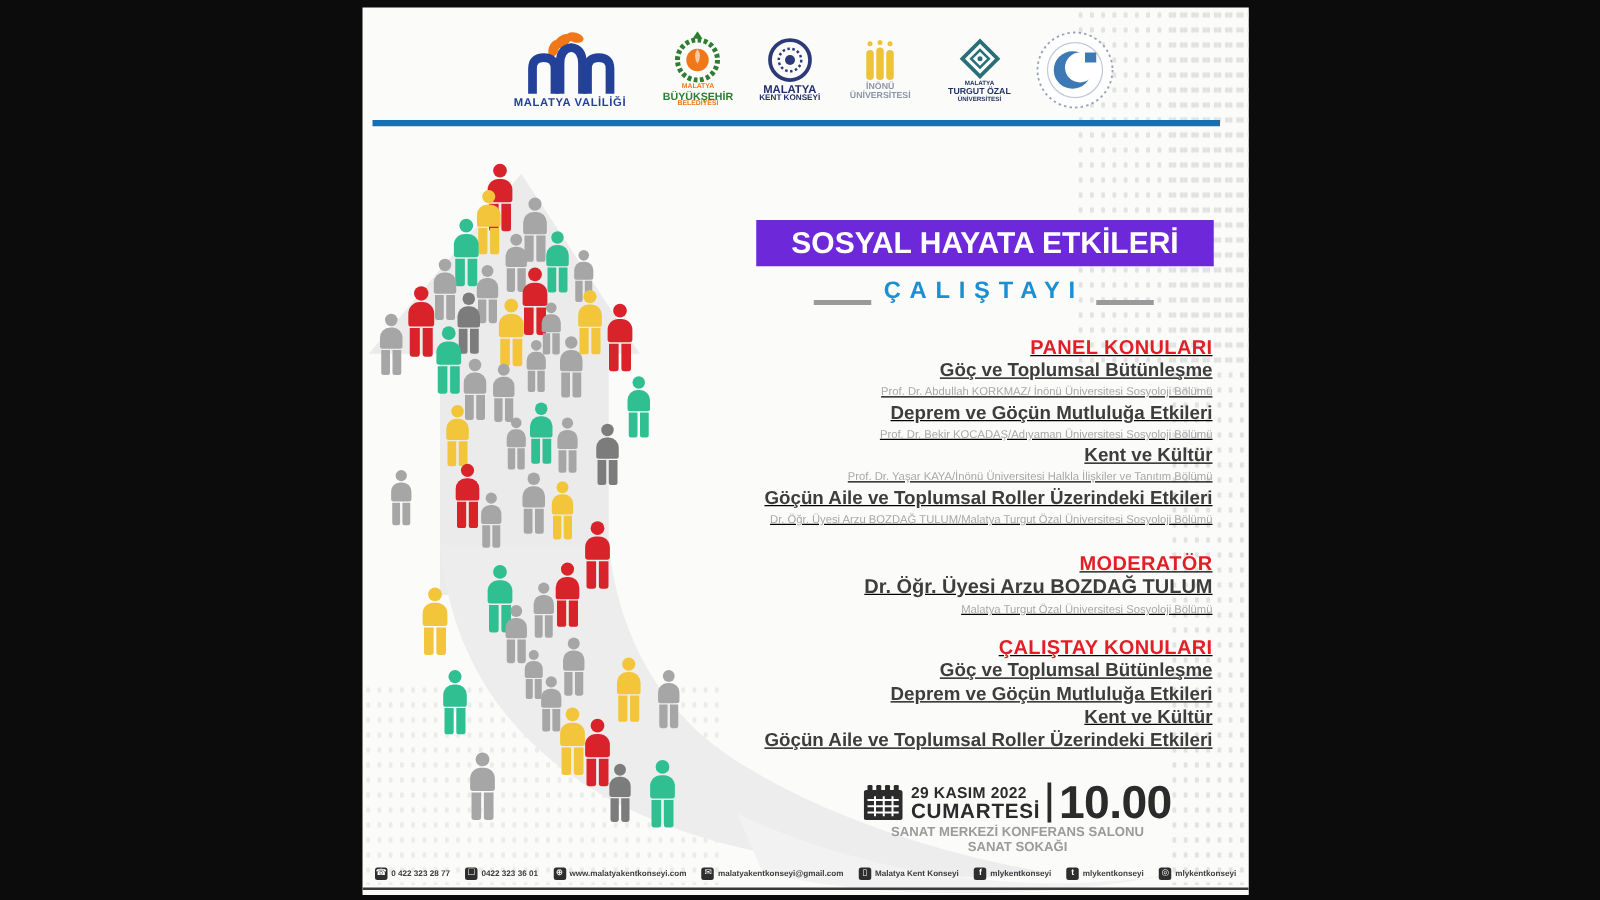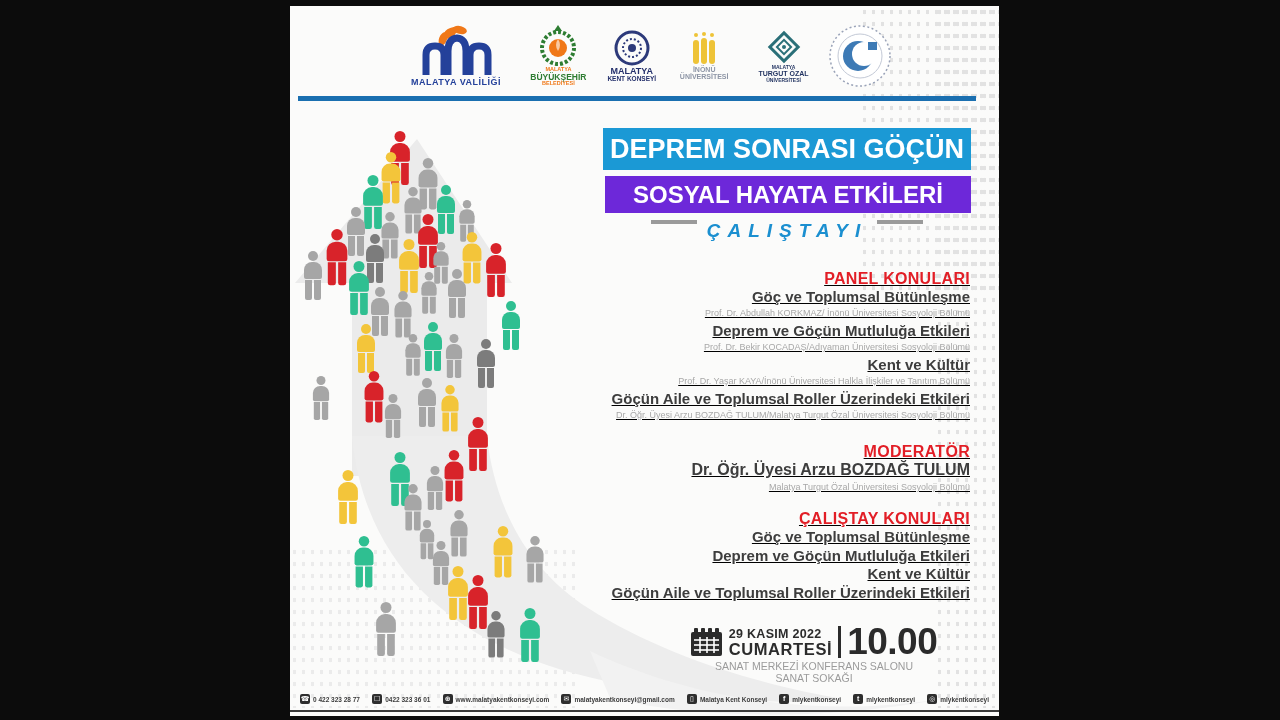--- a/index.html
+++ b/index.html
@@ -25,42 +25,42 @@
   .cap-toz-s{font-size:5px;color:#1d2f5e;font-weight:bold;}
   .cap-toz-m{font-size:7px;color:#1d2f5e;font-weight:bold;}
   #blue-rule{position:absolute;left:8px;top:90px;width:678px;height:5px;background:#1a6fb0;z-index:3;}
 
   
   .banner{position:absolute;display:flex;align-items:center;justify-content:center;color:#fff;
           font-weight:bold;z-index:3;}
   #banner-blue{left:313px;top:122px;width:368px;height:42px;background:#1b99d5;font-size:27px;}
   #banner-red{left:315px;top:170px;width:366px;height:37px;background:#6d28d9;font-size:24px;}
   #calistayi{position:absolute;left:313px;top:214px;width:368px;height:24px;display:flex;
-             align-items:flex-start;justify-content:center;gap:10px;z-index:3;font-style:italic;}
+             align-items:flex-end;justify-content:center;gap:10px;z-index:3;}
   #calistayi .word{color:#1b8fd0;font-weight:bold;font-size:19px;letter-spacing:7px;}
   #calistayi .dash{width:46px;height:4px;background:#9a9a9a;}
 
   
   #info-col{position:absolute;right:29px;top:264px;width:520px;text-align:right;z-index:3;text-decoration:underline;}
   .sec-head{color:#e21e26;font-weight:bold;font-size:16px;letter-spacing:.3px;line-height:18px;}
   .topic{color:#3d3d3d;font-weight:bold;font-size:15px;line-height:17px;}
   .speaker{color:#a8a8a8;font-size:9px;line-height:17px;}
   .mod-name{color:#3d3d3d;font-weight:bold;font-size:16px;line-height:18px;}
   .gap1{height:19px;} .gap2{height:14px;}
   .wtopic{color:#3d3d3d;font-weight:bold;font-size:15px;line-height:18.5px;}
 
   
   #event{position:absolute;right:25px;top:620px;width:320px;z-index:3;text-align:center;}
   #event .row{display:flex;align-items:center;justify-content:center;gap:6px;}
   #event .datecol{text-align:left;color:#2b2b2b;}
   #event .d1{font-size:12.5px;font-weight:bold;line-height:13px;letter-spacing:.3px;}
   #event .d2{font-size:16.5px;font-weight:bold;line-height:16px;letter-spacing:.6px;}
   #event .vbar{width:3px;height:32px;background:#2b2b2b;}
   #event .time{font-size:37px;font-weight:bold;color:#2b2b2b;letter-spacing:-.5px;line-height:32px;}
-  #event .venue{color:#9b9b9b;font-weight:normal;font-size:10.5px;line-height:12px;margin-top:2px;}
+  #event .venue{color:#9b9b9b;font-weight:bold;font-size:10.5px;line-height:12px;margin-top:2px;}
 
   
   #footer{position:absolute;left:10px;bottom:12px;width:689px;display:flex;align-items:center;
           justify-content:space-between;z-index:3;}
   .fitem{display:flex;align-items:center;gap:3px;color:#3c3c3c;font-size:6.5px;font-weight:bold;}
   .fic{width:10px;height:10px;background:#2e2e2e;border-radius:2px;color:#fff;font-size:7px;
        display:flex;align-items:center;justify-content:center;line-height:10px;}
   #footer-rule{position:absolute;left:0;bottom:4px;width:709px;height:2px;background:#3a3a3a;z-index:3;}
 
   
@@ -555,21 +555,20 @@
           <circle cx="32" cy="32" r="30" fill="#fff" stroke="#9aa3b8" stroke-width="1.5" stroke-dasharray="2 2.5"></circle>
           <circle cx="32" cy="32" r="22" fill="none" stroke="#c3c9d6" stroke-width="1"></circle>
           <circle cx="30" cy="32" r="15" fill="#3d7ab5"></circle>
           <circle cx="36" cy="30" r="12" fill="#fff"></circle>
           <rect x="40" y="18" width="9" height="8" fill="#3d7ab5"></rect>
         </svg>
       </div>
     </div>
     <div id="blue-rule"></div>
 
-    <div id="banner-blue" class="banner">DEPREM SONRASI GÖÇÜN</div>
     <div id="banner-red" class="banner">SOSYAL HAYATA ETKİLERİ</div>
     <div id="calistayi">
       <span class="dash"></span>
       <span class="word">ÇALIŞTAYI</span>
       <span class="dash"></span>
     </div>
 
     <div id="info-col">
       <div class="sec-head">PANEL KONULARI</div>
       <div class="topic">Göç ve Toplumsal Bütünleşme</div>

